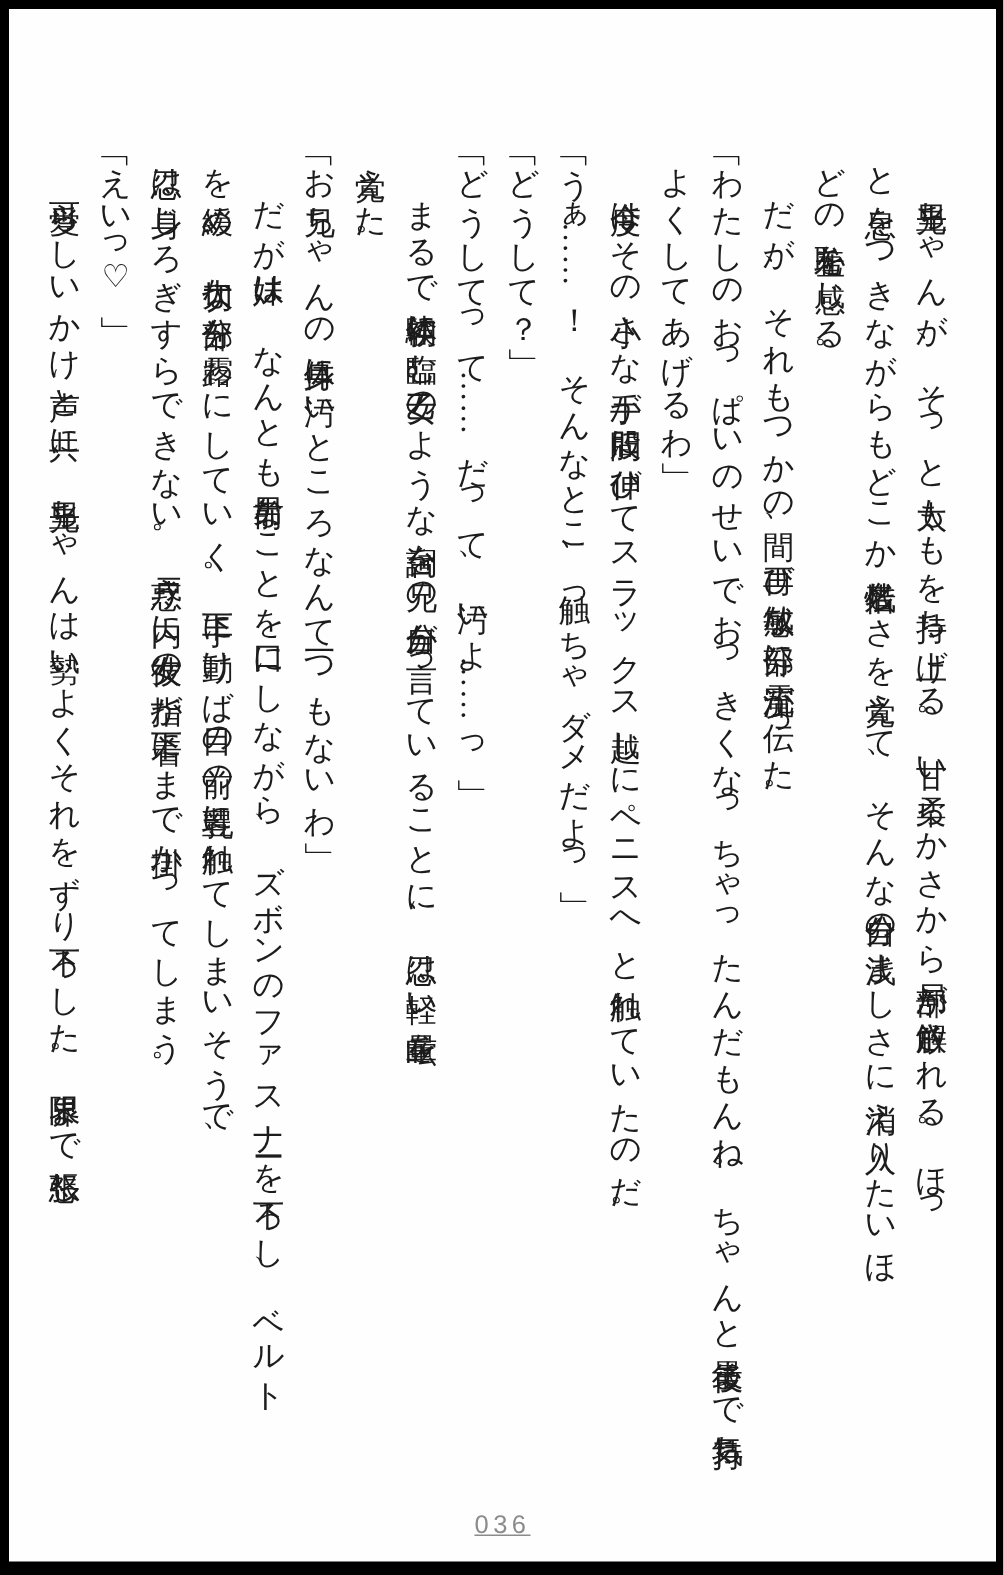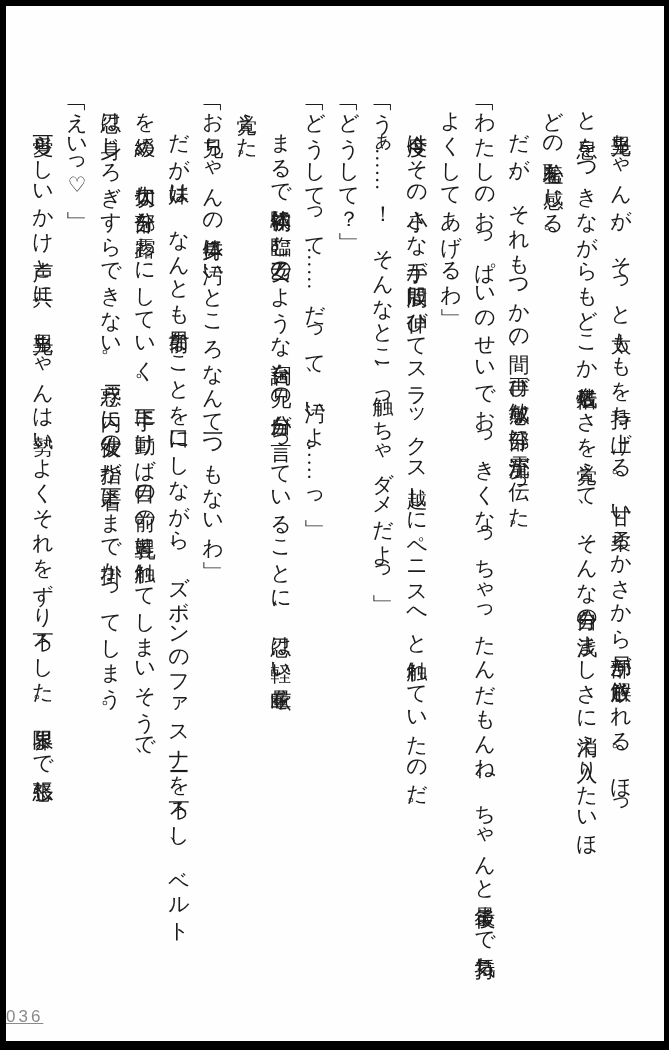--- a/index.html
+++ b/index.html
@@ -33,21 +33,21 @@
     white-space: nowrap;
   }
   .tline {
     
   }
   .page-number {
     position: absolute;
     bottom: 14px;
     left: 0;
     width: 100%;
-    text-align: left;
+    text-align: center;
     font-size: 17px;
     letter-spacing: 3px;
     color: #8b8b8b;
     font-family: "Liberation Sans", "DejaVu Sans", sans-serif;
     text-decoration: underline;
   }
 </style>
 </head>
 <body>
 

